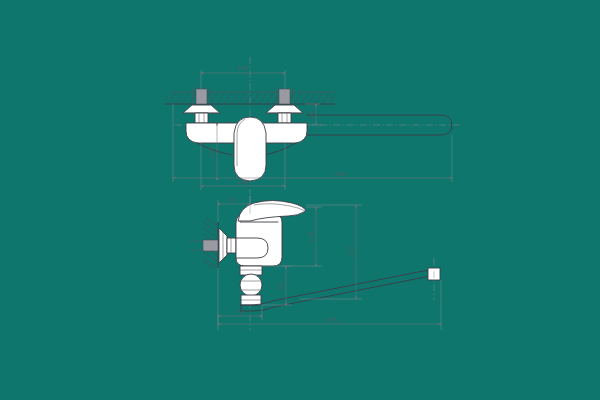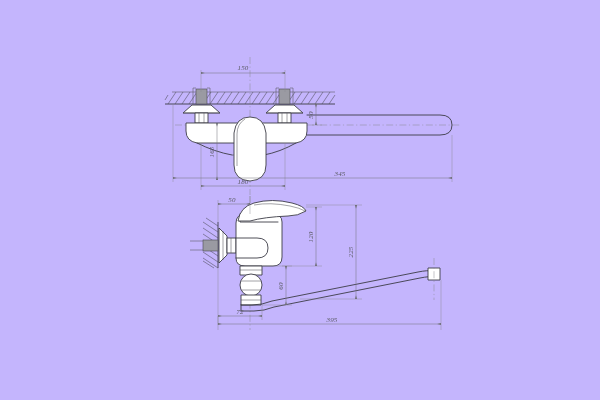--- a/index.html
+++ b/index.html
@@ -11,21 +11,21 @@
   body {
     width: 600px;
     height: 400px;
     overflow: hidden;
     font-family: "Liberation Serif", serif;
   }
   #drawing-root {
     position: relative;
     width: 600px;
     height: 400px;
-    background: #c4b5fd;
+    background: #0f766e;
   }
   svg#cad {
     display: block;
     width: 600px;
     height: 400px;
   }
   .obj {
     fill: none;
     stroke: #3c3c46;
     stroke-width: 0.9;

